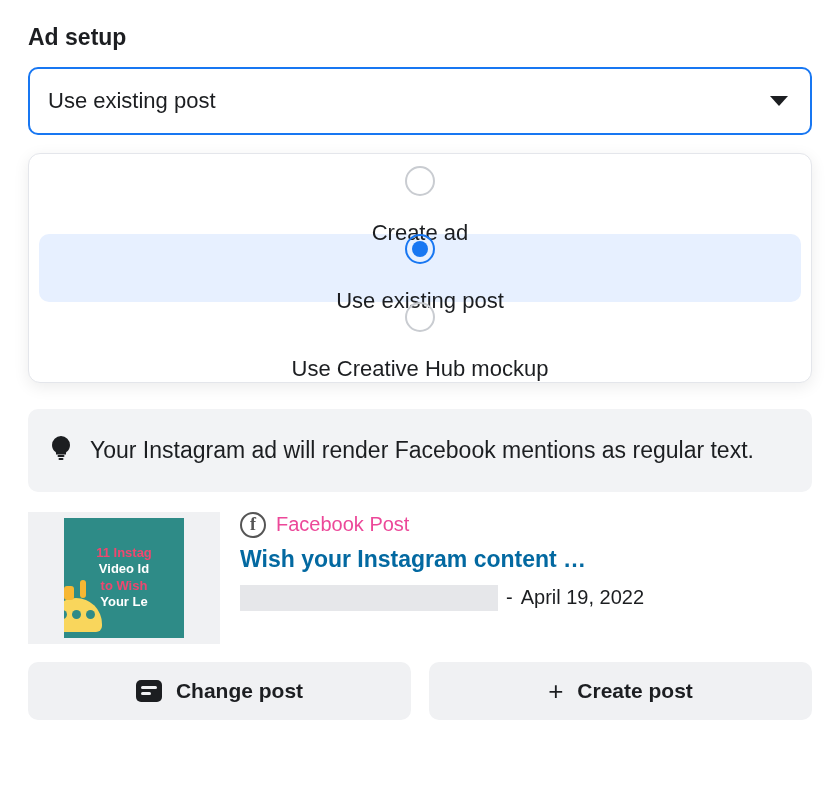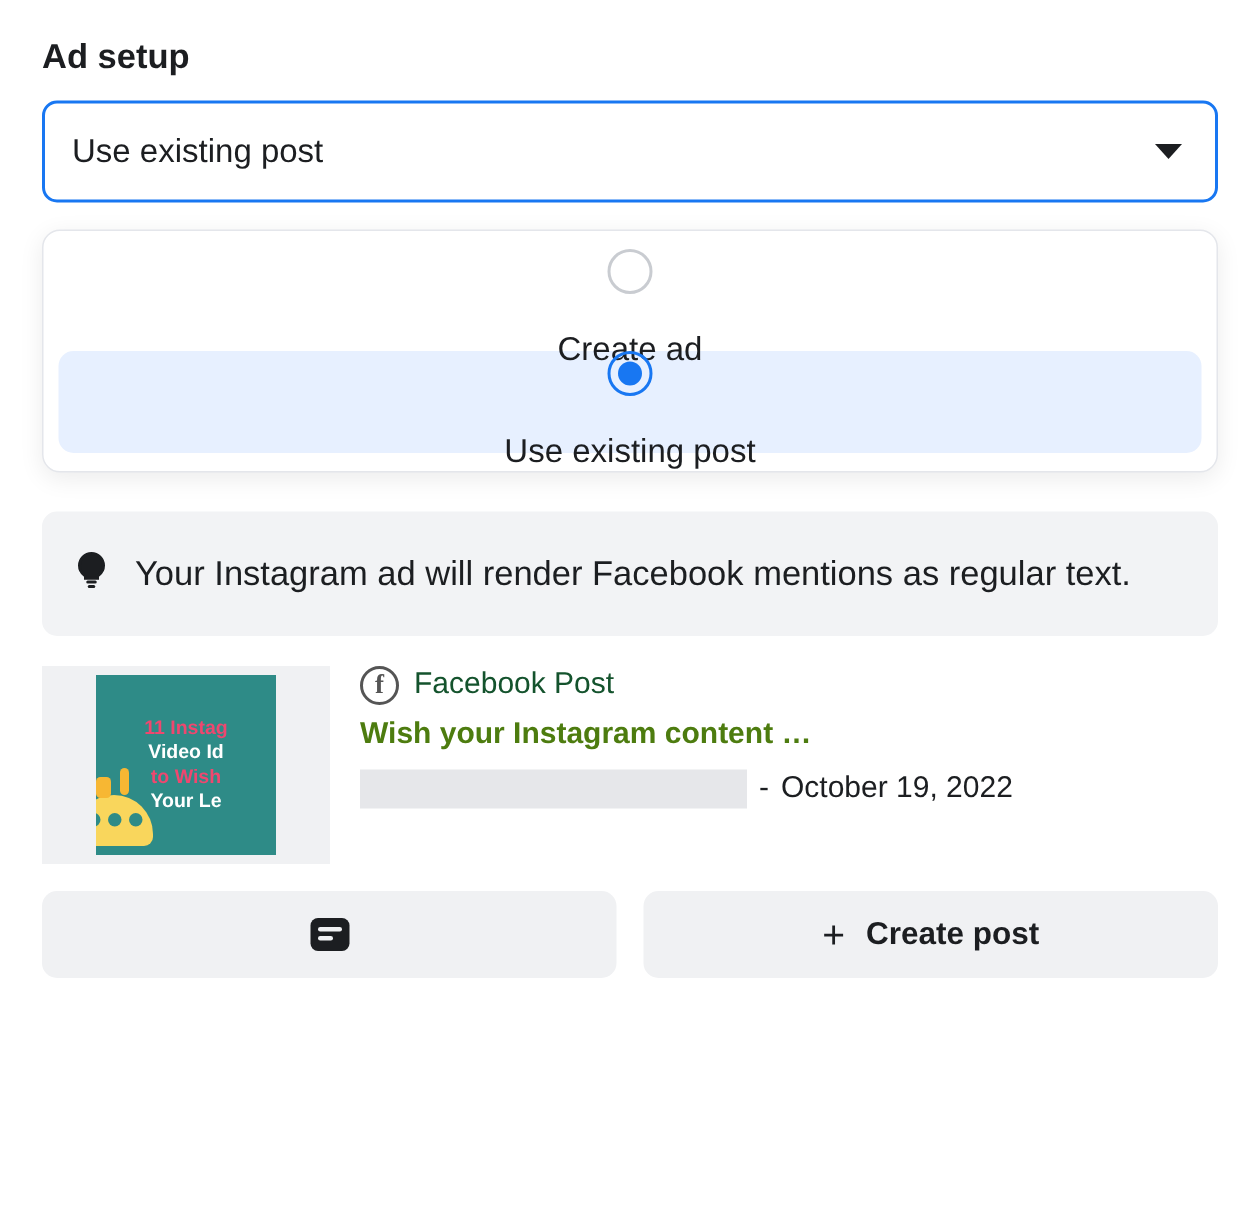--- a/index.html
+++ b/index.html
@@ -104,22 +104,22 @@
   .porthole { position:absolute; width:9px; height:9px; background:#2e8b87; border-radius:50%; top:12px; }
   .p1{ left:8px; } .p2{ left:22px; } .p3{ left:36px; }
 
   .post-meta { flex: 1; min-width: 0; }
   .platform { display: flex; align-items: center; gap: 10px; margin-bottom: 8px; }
   .fb-badge {
     width: 26px; height: 26px; border: 2px solid #555; border-radius: 50%;
     display: flex; align-items: center; justify-content: center;
     font-weight: 800; font-size: 18px; color: #555; font-family: Georgia, serif;
   }
-  .platform-label { font-size: 20px; color: #14532d; }
-  .post-title { font-size: 20px; font-weight: 700; color: #4d7c0f; margin-bottom: 12px; white-space: nowrap; overflow: hidden; text-overflow: ellipsis; }
+  .platform-label { font-size: 20px; color: #ec4899; }
+  .post-title { font-size: 23px; font-weight: 700; color: #0369a1; margin-bottom: 12px; white-space: nowrap; overflow: hidden; text-overflow: ellipsis; }
   .meta-line { display: flex; align-items: center; gap: 8px; }
   .redact { width: 258px; height: 26px; background: #e6e7ea; }
   .date { font-size: 20px; color: #1c1e21; }
 
   .actions { display: flex; gap: 18px; }
   .btn {
     flex: 1;
     height: 58px;
     background: #f0f1f3;
     border-radius: 10px;
@@ -159,20 +159,26 @@
       <span class="radio">
           <span class="dot"></span>
         </span>
       <span class="menu-label">Create ad</span>
     </div>
     <div class="menu-item selected">
       <span class="radio filled">
           <span class="dot"></span>
         </span>
       <span class="menu-label">Use existing post</span>
+    </div>
+    <div class="menu-item">
+      <span class="radio">
+          <span class="dot"></span>
+        </span>
+      <span class="menu-label">Use Creative Hub mockup</span>
     </div>
   </div>
 
   <div class="notice">
     <span class="notice-icon">
       <svg width="22" height="26" viewBox="0 0 22 26" fill="none">
         <path d="M11 2C6.6 2 3 5.6 3 10c0 2.6 1.3 4.9 3.2 6.3.5.4.8 1 .8 1.7v.5h8v-.5c0-.7.3-1.3.8-1.7C17.7 14.9 19 12.6 19 10c0-4.4-3.6-8-8-8z" stroke="#1c1e21" stroke-width="2" fill="#1c1e21"></path>
         <rect x="7.5" y="20" width="7" height="2" rx="1" fill="#1c1e21"></rect>
         <rect x="8.5" y="23" width="5" height="2" rx="1" fill="#1c1e21"></rect>
       </svg>
@@ -197,27 +203,28 @@
     </div>
     <div class="post-meta">
       <div class="platform">
         <span class="fb-badge">f</span>
         <span class="platform-label">Facebook Post</span>
       </div>
       <div class="post-title">Wish your Instagram content …</div>
       <div class="meta-line">
         <span class="redact"></span>
         <span class="date">- </span>
-        <span class="date">October 19, 2022</span>
+        <span class="date">April 19, 2022</span>
       </div>
     </div>
   </div>
 
   <div class="actions">
     <div class="btn">
       <span class="icon-post"></span>
+      <span>Change post</span>
     </div>
     <div class="btn">
       <span class="icon-plus">+</span>
       <span>Create post</span>
     </div>
   </div>
 </div>
 
 </body></html>

